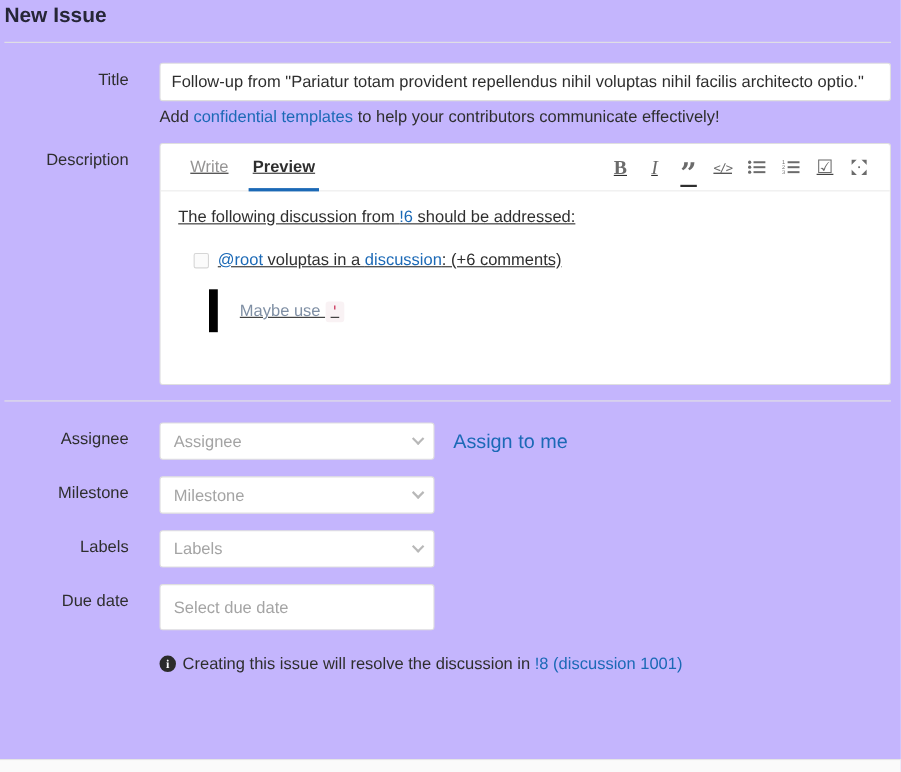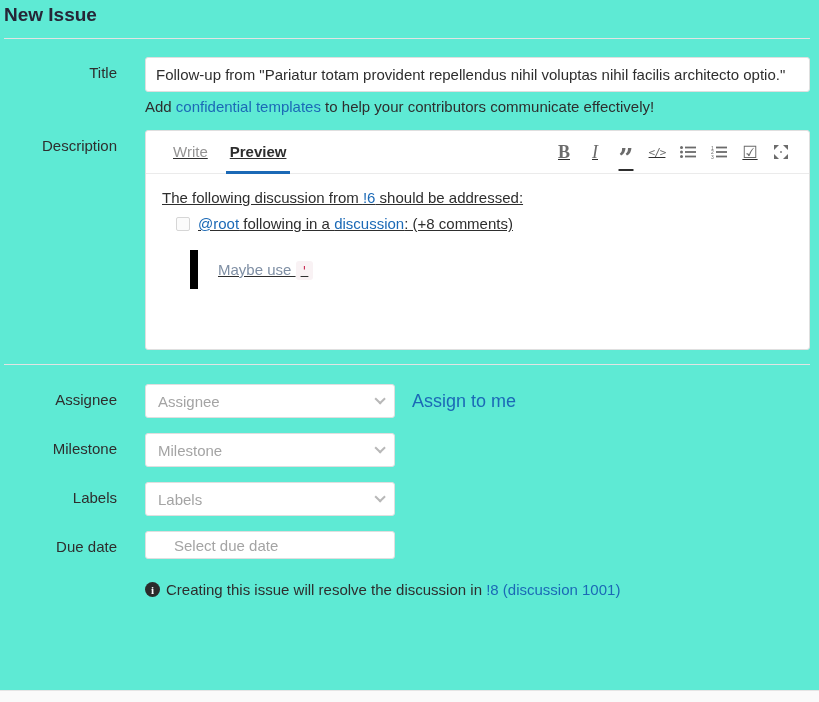--- a/index.html
+++ b/index.html
@@ -7,21 +7,21 @@
   body {
     font-family: "Liberation Sans", "DejaVu Sans", sans-serif;
     font-size: 15px;
     color: #2e2e2e;
   }
   .page {
     position: relative;
     width: 819px;
     height: 702px;
     overflow: hidden;
-    background: #5eead4;
+    background: #c4b5fd;
     padding: 4px 9px 0 4px;
   }
   h1.page-title {
     font-size: 19px;
     font-weight: bold;
     color: #262637;
     padding-bottom: 12px;
   }
   .divider { border: 0; border-top: 1px solid #e3e3e3; height: 0; }
   .form-area { padding-top: 18px; }
@@ -98,21 +98,21 @@
     color: #6b6b6b;
     cursor: pointer;
   }
   .tb-bold { font-family: "Liberation Serif", serif; font-weight: bold; font-size: 18px; }
   .tb-italic { font-family: "Liberation Serif", serif; font-style: italic; font-size: 18px; }
   .tb-quote { font-family: "DejaVu Serif", serif; font-weight: bold; font-size: 26px; line-height: 10px; padding-top: 12px; }
   .tb-code { font-family: "DejaVu Sans Mono", monospace; font-size: 11px; letter-spacing: -1px; }
   .tb-task { font-size: 17px; }
 
   .preview-body { padding: 15px 16px; font-size: 15px; }
-  .preview-para { margin-bottom: 9px; }
+  .preview-para { margin-bottom: 22px; }
   .task-item { display: flex; align-items: center; margin-left: 14px; }
   .checkbox {
     display: inline-block;
     width: 14px; height: 14px;
     border: 1px solid #d6d6d6;
     border-radius: 2px;
     background: #fbfbfb;
     flex: none;
   }
   .task-item .checkbox { margin-right: 8px; }
@@ -155,24 +155,24 @@
   .chevron {
     width: 8px; height: 8px;
     border-right: 2px solid #b8b8b8;
     border-bottom: 2px solid #b8b8b8;
     transform: rotate(45deg) translateY(-3px);
     flex: none;
   }
   .inline-after { display: flex; align-items: center; }
   .assign-link { margin-left: 17px; font-size: 18px; }
   .date-input {
-    width: 250px; height: 28px;
+    width: 250px; height: 42px;
     border: 1px solid #dfdfdf;
     border-radius: 3px;
-    padding: 0 28px;
+    padding: 0 12px;
     font-family: "Liberation Sans", sans-serif;
     font-size: 15px;
     color: #2e2e2e;
     outline: none;
   }
   .date-input::placeholder { color: #a4a4a4; opacity: 1; }
 
   
   .note-row { margin: 22px 0 0 141px; display: flex; align-items: center; }
   .info-icon {
@@ -262,21 +262,21 @@
                 </svg>
               </span>
             </div>
           </div>
           <div class="preview-body">
             <div class="preview-para">
               <span>The following discussion from </span><a class="link">!6</a><span> should be addressed:</span>
             </div>
             <div class="task-item">
               <span class="checkbox"></span>
-              <span><a class="link">@root</a><span> following in a </span><a class="link">discussion</a><span>: (+8 comments)</span></span>
+              <span><a class="link">@root</a><span> voluptas in a </span><a class="link">discussion</a><span>: (+6 comments)</span></span>
             </div>
             <blockquote class="preview-quote">
               <span>Maybe use </span><span class="code-span">'</span>
             </blockquote>
           </div>
         </div>
       </div>
     </div>
 
 

